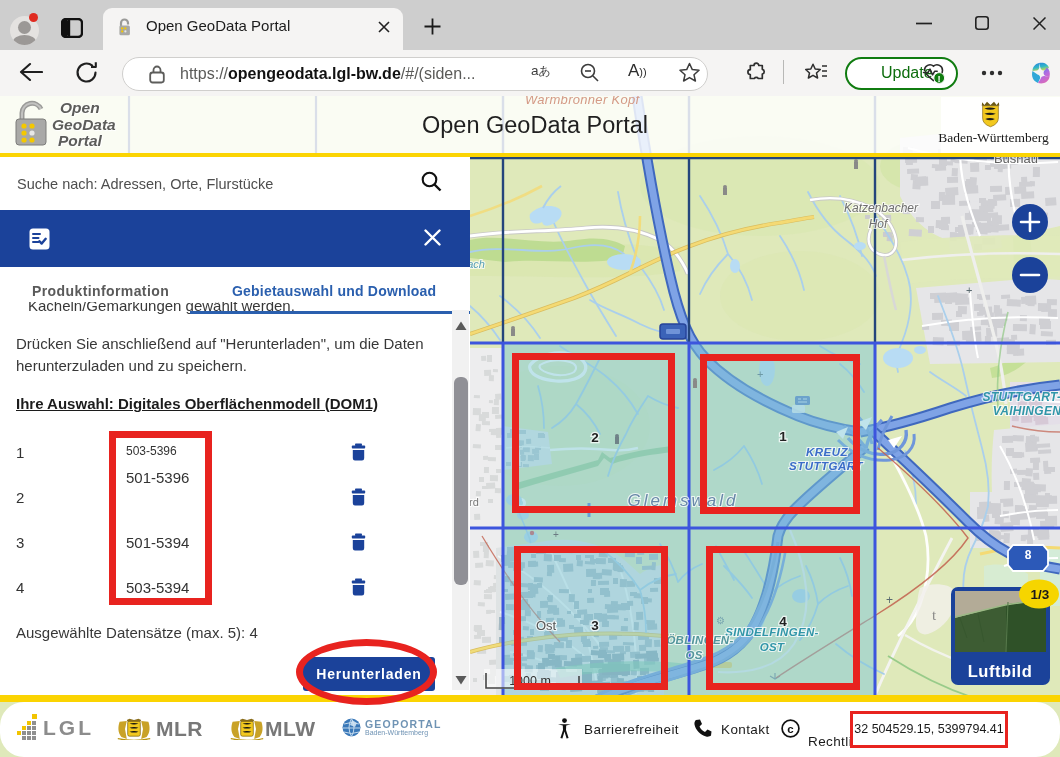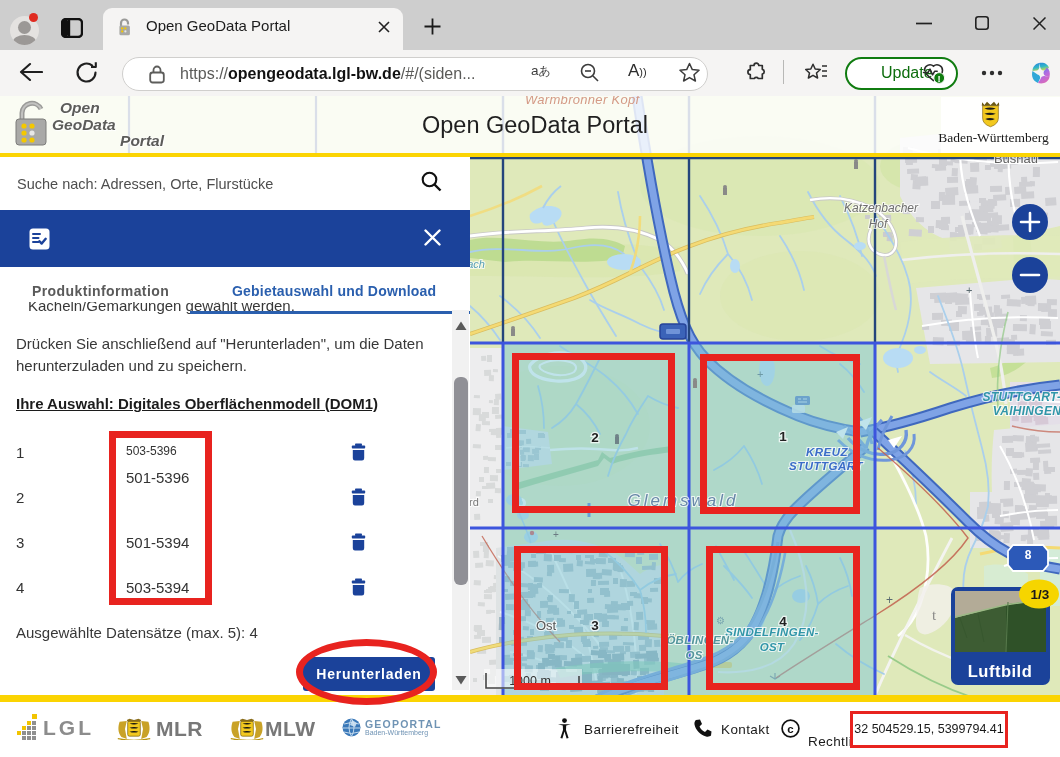--- a/index.html
+++ b/index.html
@@ -9,21 +9,21 @@
 #tabstrip{position:absolute;left:0;top:0;width:1060px;height:50px;background:#cecece;}
 #toolbar{position:absolute;left:0;top:50px;width:1060px;height:46px;background:#f5f4f3;}
 #tab{position:absolute;left:103px;top:8px;width:300px;height:42px;background:#f5f4f3;border-radius:9px 9px 0 0;}
 #pill{position:absolute;left:122px;top:7px;width:586px;height:34px;background:#fff;border:1px solid #d0cfcd;border-radius:17px;display:flex;align-items:center;}
 
 #page{position:absolute;left:0;top:96px;width:1060px;height:661px;overflow:hidden;}
 #hdrwash{position:absolute;left:0;top:0;width:1060px;height:57px;background:rgba(255,255,255,0.83);}
 #yline1{position:absolute;left:0;top:57px;width:1060px;height:4px;background:#fbd402;}
 #yline2{position:absolute;left:0;top:599px;width:1060px;height:7px;background:#fbd402;}
 #panel{position:absolute;left:0;top:61px;width:470px;height:538px;background:#fff;}
-#footer{position:absolute;left:0;top:606px;width:1060px;height:55px;background:#fff;}
+#footer{position:absolute;left:0;top:606px;width:1060px;height:55px;background:#fff;border-radius:24px;}
 </style>
 </head>
 <body>
 
 <div id="tabstrip">
 
   <div class="abs" style="left:10px;top:16px;width:29px;height:29px;border-radius:50%;background:#e4e2e0;overflow:hidden;">
     <div class="abs" style="left:8px;top:5px;width:13px;height:13px;border-radius:50%;background:#9b9896;"></div>
     <div class="abs" style="left:3px;top:19px;width:23px;height:14px;border-radius:50%;background:#9b9896;"></div>
   </div>
@@ -971,21 +971,21 @@
     <circle cx="16" cy="27" r="2.6" fill="#f4c800"></circle>
       <circle cx="24" cy="27" r="2.6" fill="#f4c800"></circle>
     <circle cx="16" cy="34" r="2.6" fill="#f4c800"></circle>
       <circle cx="24" cy="34" r="2.6" fill="#e8e8e6"></circle>
     <circle cx="16" cy="41" r="2.6" fill="#f4c800"></circle>
       <circle cx="24" cy="41" r="2.6" fill="#f4c800"></circle>
   </svg>
   <div class="abs" style="left:44px;top:4px;width:120px;font-size:15.5px;font-weight:bold;font-style:italic;color:#5c5c5a;line-height:16.5px;text-shadow:0 0 2px #fff,0 0 2px #fff,1px 1px 1px #fff;">
     <div style="padding-left:16px;">Open</div>
       <div style="padding-left:8px;">GeoData</div>
-      <div style="padding-left:14px;text-align:right;">Portal</div>
+      <div style="padding-left:14px;">Portal</div>
   </div>
   <div id="yline1"></div>
   <div id="yline2"></div>
 
   <div id="panel">
 
     <div class="abs" style="left:17px;top:19px;font-size:14.5px;color:#4e4e4e;">Suche nach: Adressen, Orte, Flurstücke</div>
     <svg class="abs" style="left:421px;top:14px;" width="21" height="21" viewBox="0 0 21 21">
         <circle cx="8.5" cy="8.5" r="6.8" fill="none" stroke="#111" stroke-width="2.1"></circle>
         <line x1="13.5" y1="13.5" x2="19.5" y2="19.5" stroke="#111" stroke-width="2.4"></line>

